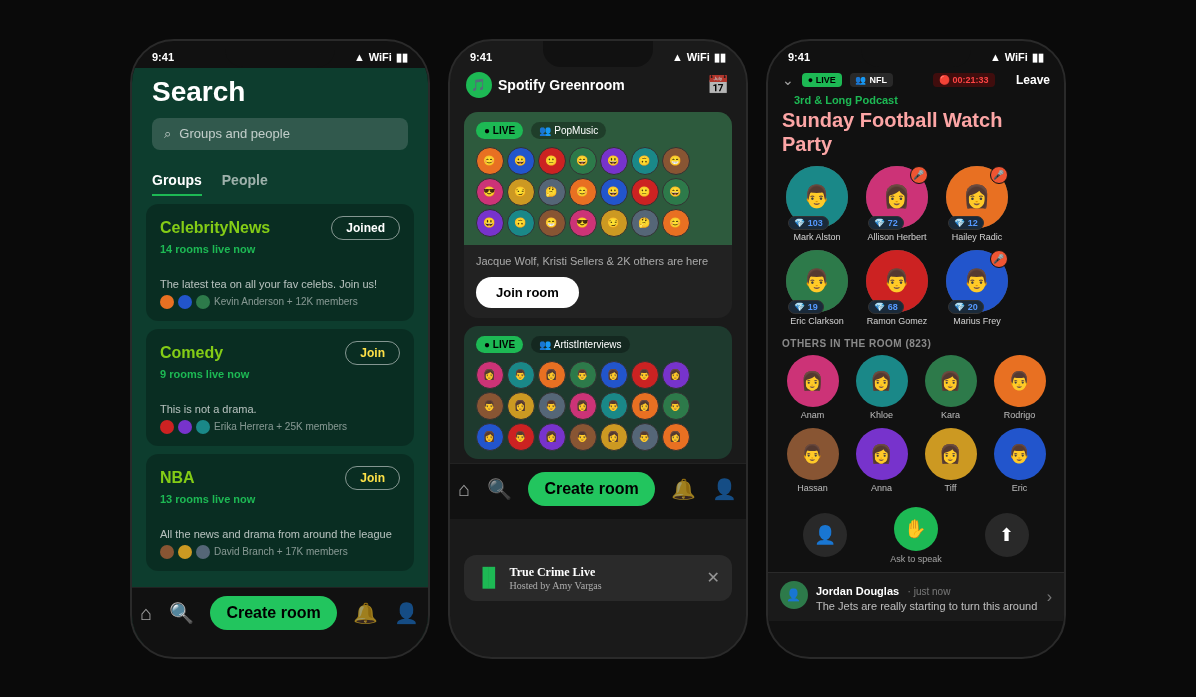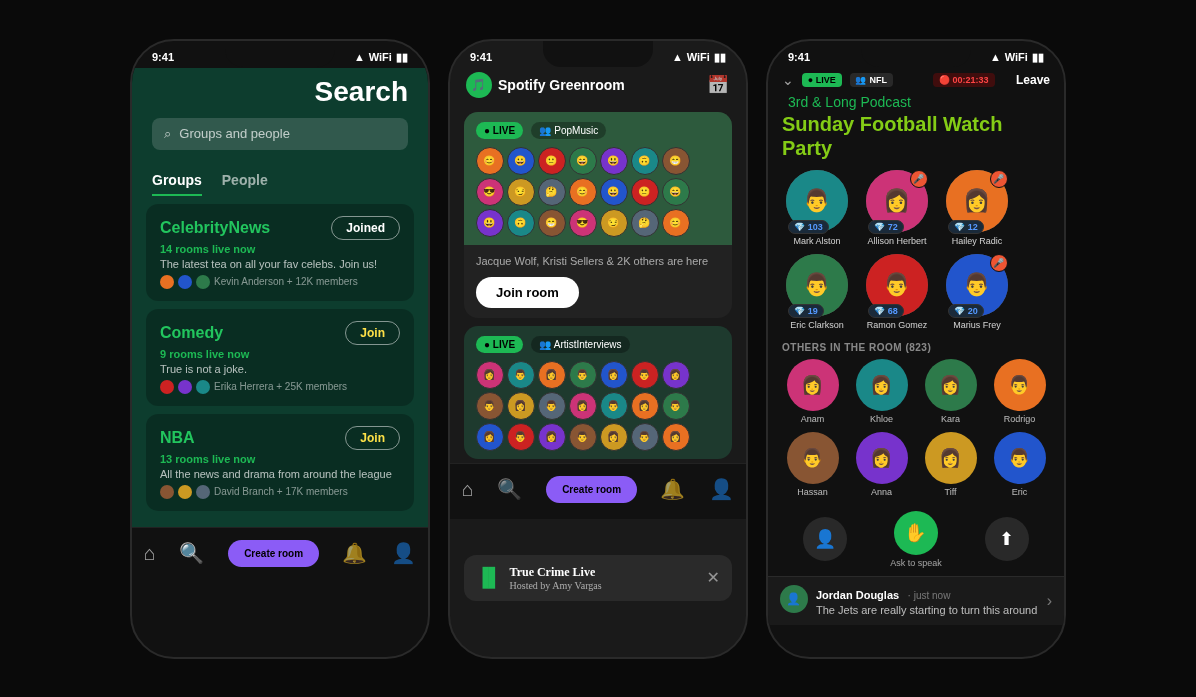--- a/index.html
+++ b/index.html
@@ -55,21 +55,20 @@
       display: flex;
       gap: 4px;
       align-items: center;
     }
     
     .phone1 {
       background: #0d3d2e;
     }
     .search-header {
       padding: 8px 20px 12px;
-      text-align: right;
     }
     .search-title {
       font-size: 28px;
       font-weight: 700;
       color: #fff;
       margin-bottom: 10px;
     }
     .search-box {
       background: rgba(255,255,255,0.15);
       border-radius: 8px;
@@ -118,21 +117,21 @@
       gap: 3px;
     }
     .group-card-header {
       display: flex;
       justify-content: space-between;
       align-items: center;
     }
     .group-name {
       font-size: 16px;
       font-weight: 700;
-      color: #22c55e;
+      color: #84cc16;
     }
     .join-btn {
       background: transparent;
       border: 1.5px solid rgba(255,255,255,0.5);
       border-radius: 20px;
       color: #fde047;
       font-size: 12px;
       font-weight: 600;
       padding: 4px 14px;
       cursor: pointer;
@@ -148,20 +147,21 @@
       cursor: pointer;
     }
     .group-live {
       color: #1db954;
       font-size: 11px;
       font-weight: 600;
     }
     .group-desc {
       color: rgba(255,255,255,0.7);
       font-size: 11px;
+      margin-top: 20px;
     }
     .group-meta {
       color: rgba(255,255,255,0.5);
       font-size: 10px;
       display: flex;
       align-items: center;
       gap: 4px;
       margin-top: 2px;
     }
     .avatar-mini {
@@ -179,24 +179,24 @@
       border-top: 1px solid #222;
       flex-shrink: 0;
       padding-bottom: 4px;
     }
     .nav-icon {
       color: rgba(255,255,255,0.6);
       font-size: 20px;
     }
     .nav-icon.active { color: #fff; }
     .create-room-btn {
-      background: #8b5cf6;
+      background: #22c55e;
       border-radius: 20px;
       color: #000;
-      font-size: 10px;
+      font-size: 16px;
       font-weight: 700;
       padding: 8px 16px;
       border: none;
       cursor: pointer;
     }
     
     .phone2 {
       background: #1a1a1a;
     }
     .phone2 .content {
@@ -403,28 +403,28 @@
       margin-left: auto;
       color: #fff;
       font-size: 12px;
       font-weight: 600;
       background: transparent;
       border: none;
       cursor: pointer;
     }
     .podcast-label {
       color: #1db954;
-      font-size: 14px;
-      font-weight: 400;
-      padding: 0 20px;
+      font-size: 11px;
+      font-weight: 700;
+      padding: 0 26px;
     }
     .podcast-title {
       font-size: 20px;
       font-weight: 700;
-      color: #84cc16;
+      color: #fca5a5;
       padding: 2px 14px 10px;
       line-height: 1.2;
     }
     .speakers-row {
       display: flex;
       gap: 10px;
       padding: 0 14px 8px;
       justify-content: flex-start;
     }
     .speaker-item {
@@ -657,21 +657,21 @@
             <span>Kevin Anderson + 12K members</span>
           </div>
         </div>
 
         <div class="group-card">
           <div class="group-card-header">
             <span class="group-name">Comedy</span>
             <button class="join-btn">Join</button>
           </div>
           <div class="group-live">9 rooms live now</div>
-          <div class="group-desc">True is not a joke.</div>
+          <div class="group-desc">This is not a drama.</div>
           <div class="group-meta">
             <span class="avatar-mini av-red"></span>
             <span class="avatar-mini av-purple"></span>
             <span class="avatar-mini av-teal"></span>
             <span>Erika Herrera + 25K members</span>
           </div>
         </div>
 
         <div class="group-card">
           <div class="group-card-header">

